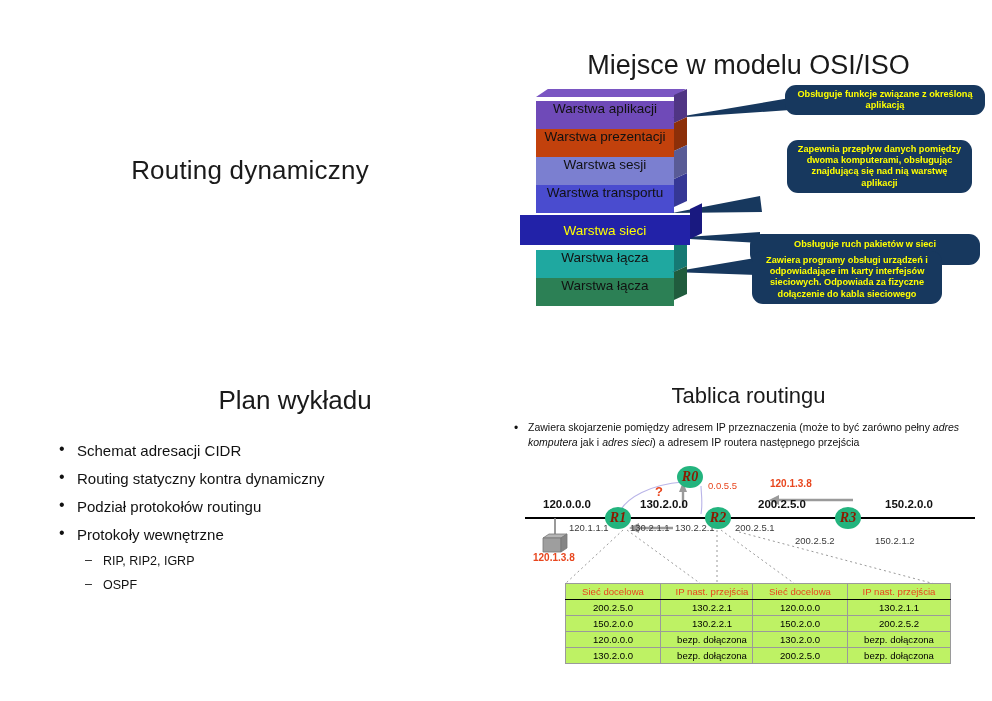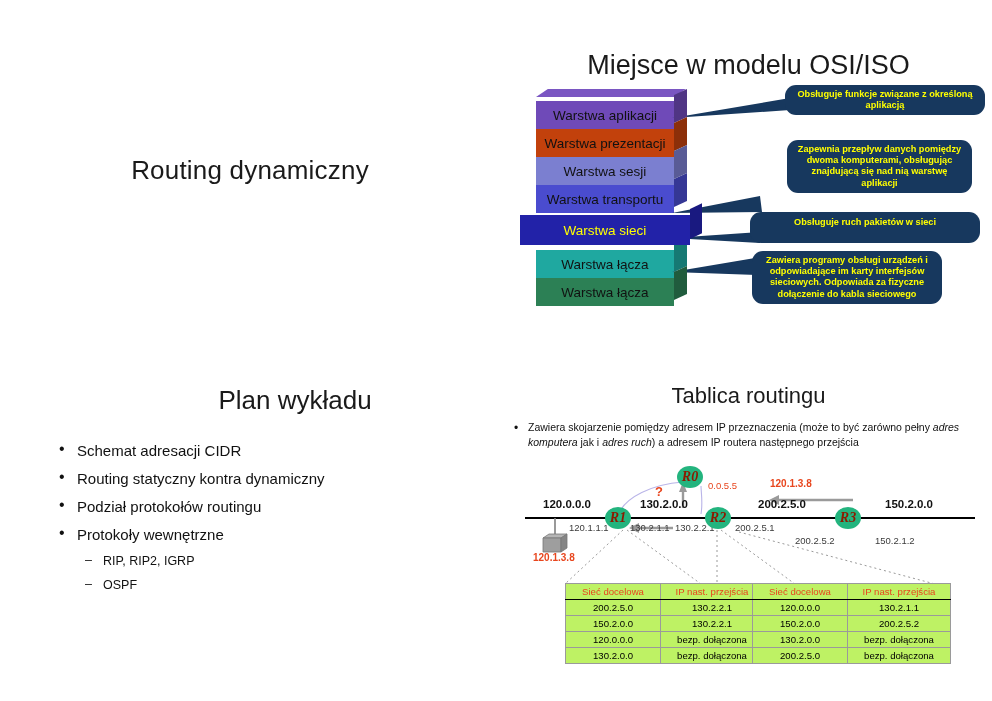--- a/index.html
+++ b/index.html
@@ -17,21 +17,21 @@
   }
 
   
   #osi-title{
     left:505px;top:50px;width:487px;text-align:center;
     font-size:27px;color:#1a1a1a;font-weight:400;
   }
   #osi-stack{left:520px;top:95px;width:250px;height:230px;}
   .layer{
     position:absolute;left:16px;width:138px;height:28px;
-    display:flex;align-items:center;justify-content:center;
+    display:flex;align-items:flex-start;justify-content:center;
     font-size:13.5px;color:#111;white-space:nowrap;
     box-sizing:border-box;
   }
   .layer .lbl{position:relative;z-index:3;}
   
   .layer:after{
     content:"";position:absolute;right:-13px;top:-6px;
     width:13px;height:28px;
     background:inherit;filter:brightness(.72);
     transform:skewY(-25deg);transform-origin:left top;z-index:1;
@@ -167,38 +167,38 @@
 
 <svg class="ov" width="992" height="701">
   <polygon points="672,118 790,98 790,110" fill="#17385e"></polygon>
   <polygon points="672,213 760,196 762,212" fill="#17385e"></polygon>
   <polygon points="672,238 760,232 760,243" fill="#17385e"></polygon>
   <polygon points="672,272 755,258 757,275" fill="#17385e"></polygon>
 </svg>
 
 <div class="callout" style="left:785px;top:85px;width:200px;">Obsługuje funkcje związane z określoną aplikacją</div>
 <div class="callout" style="left:787px;top:140px;width:185px;">Zapewnia przepływ danych pomiędzy dwoma komputerami, obsługując znajdującą się nad nią warstwę aplikacji</div>
-<div class="callout" style="left:750px;top:212px;width:230px;padding-top:5px;padding-bottom:15px;">Obsługuje ruch pakietów w sieci</div>
+<div class="callout" style="left:750px;top:234px;width:230px;padding-top:5px;padding-bottom:15px;">Obsługuje ruch pakietów w sieci</div>
 <div class="callout" style="left:752px;top:251px;width:190px;">Zawiera programy obsługi urządzeń i odpowiadające im karty interfejsów sieciowych. Odpowiada za fizyczne dołączenie do kabla sieciowego</div>
 
 <div class="slide" id="plan-title">Plan wykładu</div>
 
 <div class="slide" id="plan-list">
   <div class="bullet1">Schemat adresacji CIDR</div>
   <div class="bullet1">Routing statyczny kontra dynamiczny</div>
   <div class="bullet1">Podział protokołów routingu</div>
   <div class="bullet1">Protokoły wewnętrzne</div>
   <div class="bullet2">RIP, RIP2, IGRP</div>
   <div class="bullet2">OSPF</div>
 </div>
 
 <div class="slide" id="rt-title">Tablica routingu</div>
 
 <div id="rt-para">
-  <span class="pb">•</span><span>Zawiera skojarzenie pomiędzy adresem IP przeznaczenia (może to być zarówno pełny </span><span class="ital">adres komputera</span><span> jak i </span><span class="ital">adres ruch</span><span>) a adresem IP routera następnego przejścia</span>
+  <span class="pb">•</span><span>Zawiera skojarzenie pomiędzy adresem IP przeznaczenia (może to być zarówno pełny </span><span class="ital">adres komputera</span><span> jak i </span><span class="ital">adres sieci</span><span>) a adresem IP routera następnego przejścia</span>
 </div>
 
 <div class="slide" id="rt-diagram">
 
   <svg class="ov" width="487" height="140">
 
     <line x1="20" y1="66" x2="470" y2="66" stroke="#000" stroke-width="2.2"></line>
 
     <line x1="50" y1="66" x2="50" y2="86" stroke="#808080" stroke-width="1.6"></line>
 

